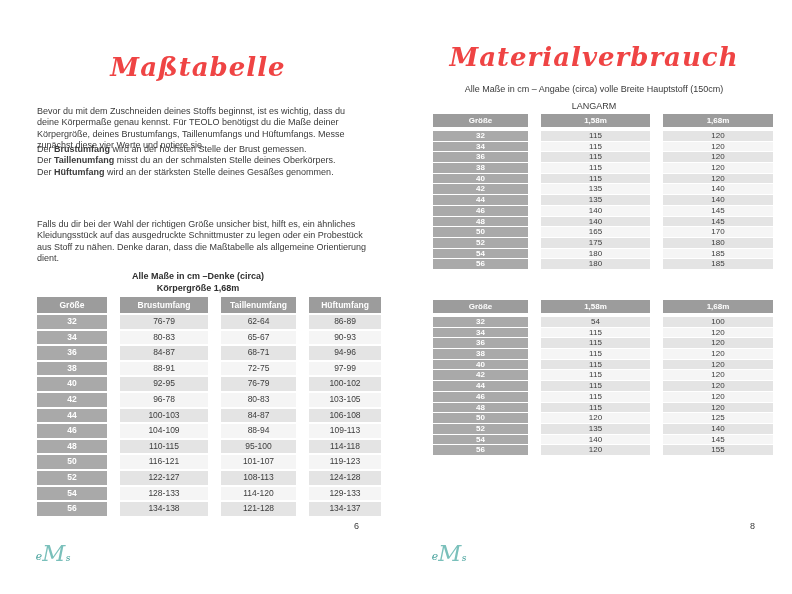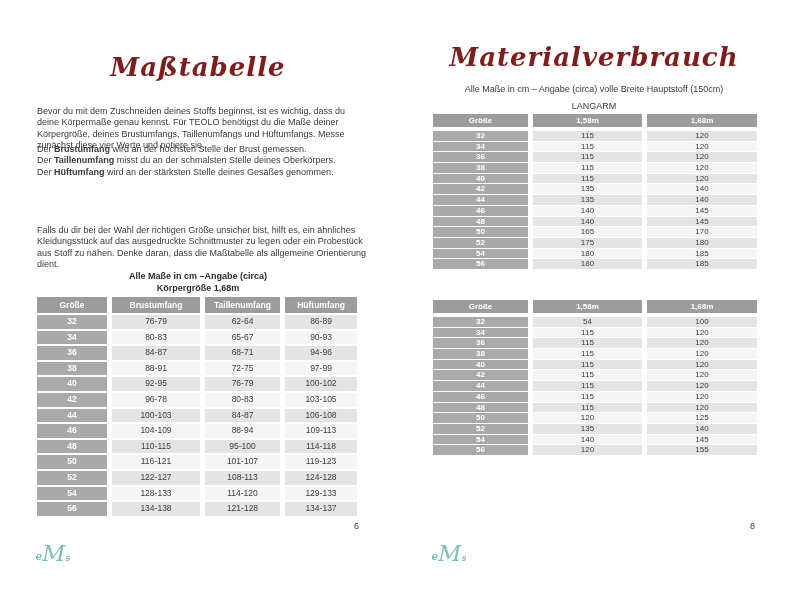--- a/index.html
+++ b/index.html
@@ -16,54 +16,54 @@
     width:792px;height:594px;background:#ffffff;
     font-family:"Liberation Sans", sans-serif;color:var(--ink);
     overflow:hidden;
   }
   .spread{display:flex;width:792px;height:594px;background:#fff;}
   .page{position:relative;width:396px;height:594px;}
 
   .script-title{
     position:absolute;left:0;right:0;text-align:center;
     font-family:"DejaVu Serif", serif;font-style:italic;font-weight:bold;
-    font-size:26px;color:#7f1d1d;letter-spacing:1px;
+    font-size:26px;color:#ef4444;letter-spacing:1px;
   }
   .lp-title{top:52px;}
   .rp-title{top:42px;}
 
   .bodytext{
     position:absolute;left:37px;width:330px;
     font-size:9px;line-height:11.4px;text-align:left;color:#3a3a3a;
   }
   .lp-intro{top:97px;margin-top:9px;}
   .lp-mlines{top:144px;}
   .lp-compare{top:182px;}
-  .lp-tip{top:225px;}
+  .lp-tip{top:219px;}
   .term{font-weight:bold;}
 
   .lp-caption{
     position:absolute;top:271px;left:37px;width:322px;text-align:center;
     font-size:9px;line-height:11.5px;font-weight:bold;color:#2e2e2e;
   }
 
   .centerlabel{
     position:absolute;left:0;right:0;text-align:center;
     font-size:9px;color:#3a3a3a;
   }
   .rp-subtitle{top:84px;}
   .rp-langarm-label{top:101px;}
   .rp-kurzarm-label{top:287px;}
 
   .tbl{position:absolute;left:37px;}
   .lp-table{top:297px;width:314px;}
   .rp-langarm{top:114px;width:322px;}
   .rp-kurzarm{top:300px;width:322px;}
 
-  .thead,.trow{display:grid;column-gap:5px;}
+  .thead,.trow{display:grid;column-gap:13px;}
   .lp-table .thead,.lp-table .trow{grid-template-columns:70px 88px 75px 72px;}
   .rp-langarm .thead,.rp-langarm .trow,
   .rp-kurzarm .thead,.rp-kurzarm .trow{grid-template-columns:95px 109px 110px;}
 
   .hcell{
     background:var(--hdr-gray);color:#ffffff;font-weight:bold;text-align:center;
     overflow:hidden;white-space:nowrap;
   }
   .lp-table .hcell{height:16px;line-height:16px;font-size:8.5px;}
   .rp-langarm .hcell,.rp-kurzarm .hcell{height:13px;line-height:13px;font-size:8px;}
@@ -99,21 +99,21 @@
     <div class="bodytext lp-mlines">
       <div><span>Der </span><span class="term">Brustumfang</span><span> wird an der höchsten Stelle der Brust gemessen.</span></div>
       <div><span>Der </span><span class="term">Taillenumfang</span><span> misst du an der schmalsten Stelle deines Oberkörpers.</span></div>
       <div><span>Der </span><span class="term">Hüftumfang</span><span> wird an der stärksten Stelle deines Gesäßes genommen.</span></div>
     </div>
 
 
     <div class="bodytext lp-tip">Falls du dir bei der Wahl der richtigen Größe unsicher bist, hilft es, ein ähnliches Kleidungsstück auf das ausgedruckte Schnittmuster zu legen oder ein Probestück aus Stoff zu nähen. Denke daran, dass die Maßtabelle als allgemeine Orientierung dient.</div>
 
     <div class="lp-caption">
-      <div>Alle Maße in cm –Angabe (circa)</div>
+      <div>Alle Maße in cm –Denke (circa)</div>
       <div>Körpergröße 1,68m</div>
     </div>
 
     <div class="tbl lp-table">
       <div class="thead">
         <div class="hcell">Größe</div>
         <div class="hcell">Brustumfang</div>
         <div class="hcell">Taillenumfang</div>
         <div class="hcell">Hüftumfang</div>
       </div>

